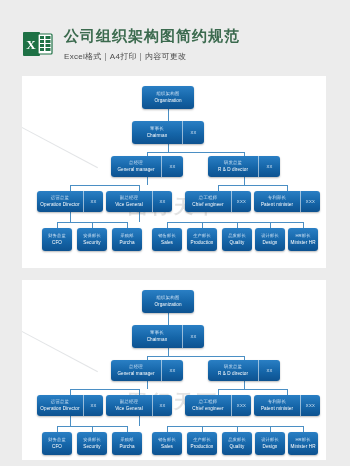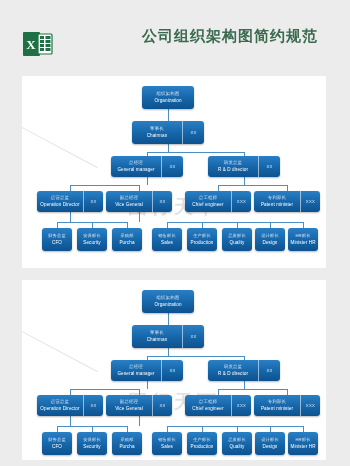--- a/index.html
+++ b/index.html
@@ -13,21 +13,21 @@
 
   
   .header {
     position: absolute; left: 0; top: 0; width: 350px; height: 72px;
     background: #ececec;
   }
   .xls-icon {
     position: absolute; left: 22px; top: 28px; width: 32px; height: 32px;
   }
   .title-block {
-    position: absolute; left: 48px; top: 26px; width: 270px; text-align: right;
+    position: absolute; left: 64px; top: 26px; width: 270px; text-align: left;
   }
   .main-title {
     font-size: 15px; font-weight: bold; color: #3b6a4e; letter-spacing: 1px;
     line-height: 20px; white-space: nowrap;
   }
   .sub-title {
     margin-top: 5px; font-size: 8px; color: #4a4a4a; letter-spacing: .3px;
     white-space: nowrap;
   }
 
@@ -107,20 +107,21 @@
           <rect x="23.5" y="16" width="5" height="3"></rect>
           <rect x="18" y="20" width="4" height="3"></rect>
           <rect x="23.5" y="20" width="5" height="3"></rect>
         </g>
         <text x="9" y="21" font-family="Liberation Serif, serif" font-size="13" font-weight="bold" fill="#ffffff" text-anchor="middle">X</text>
       </svg>
     </div>
 
     <div class="title-block">
       <div class="main-title">公司组织架构图简约规范</div>
+      <div class="sub-title">Excel格式｜A4打印｜内容可更改</div>
     </div>
   </div>
 
   <div class="panel" id="panel-top">
     <div class="chart" id="chart-1">
         <div class="bgline" style="left: -30px; top: 35px; width: 120px; transform: rotate(28deg);"></div>
         <div class="watermark">图行天下</div>
         <div class="conn v" style="left: 146px; top: 33px; height: 12px;"></div>
         <div class="conn v" style="left: 146px; top: 68px; height: 8px;"></div>
         <div class="conn h" style="left: 125px; top: 76px; width: 97px;"></div>

